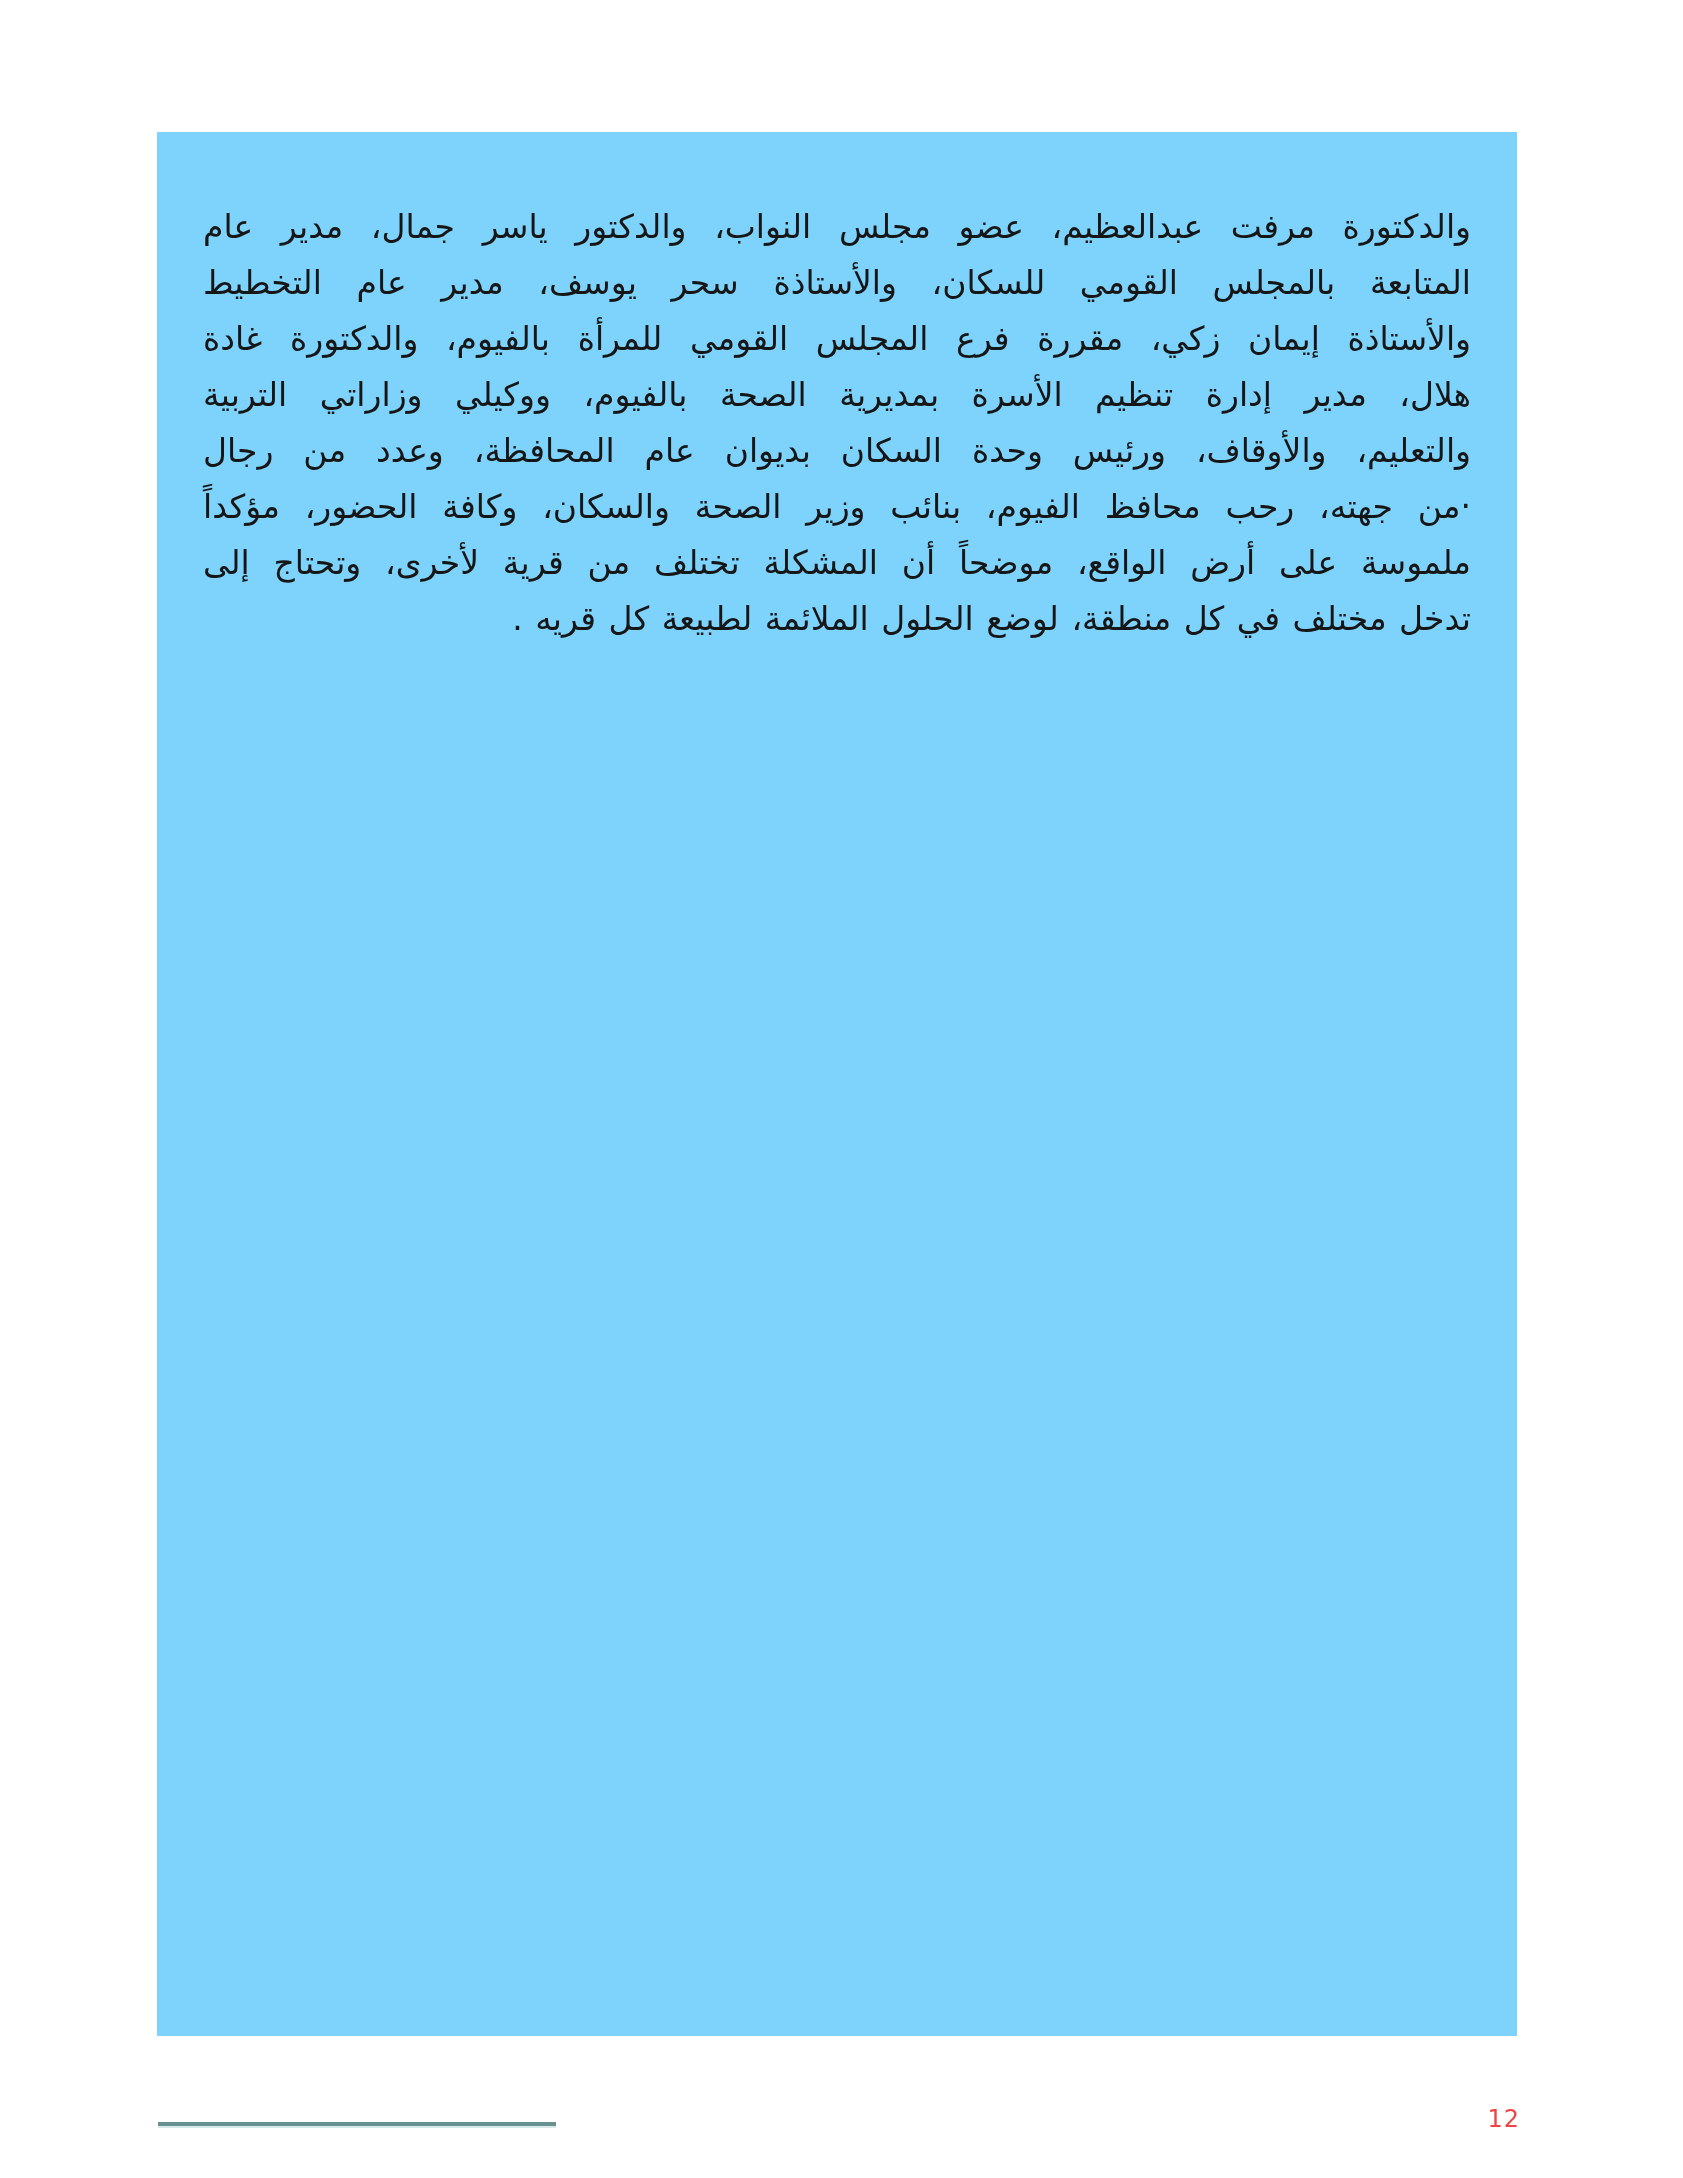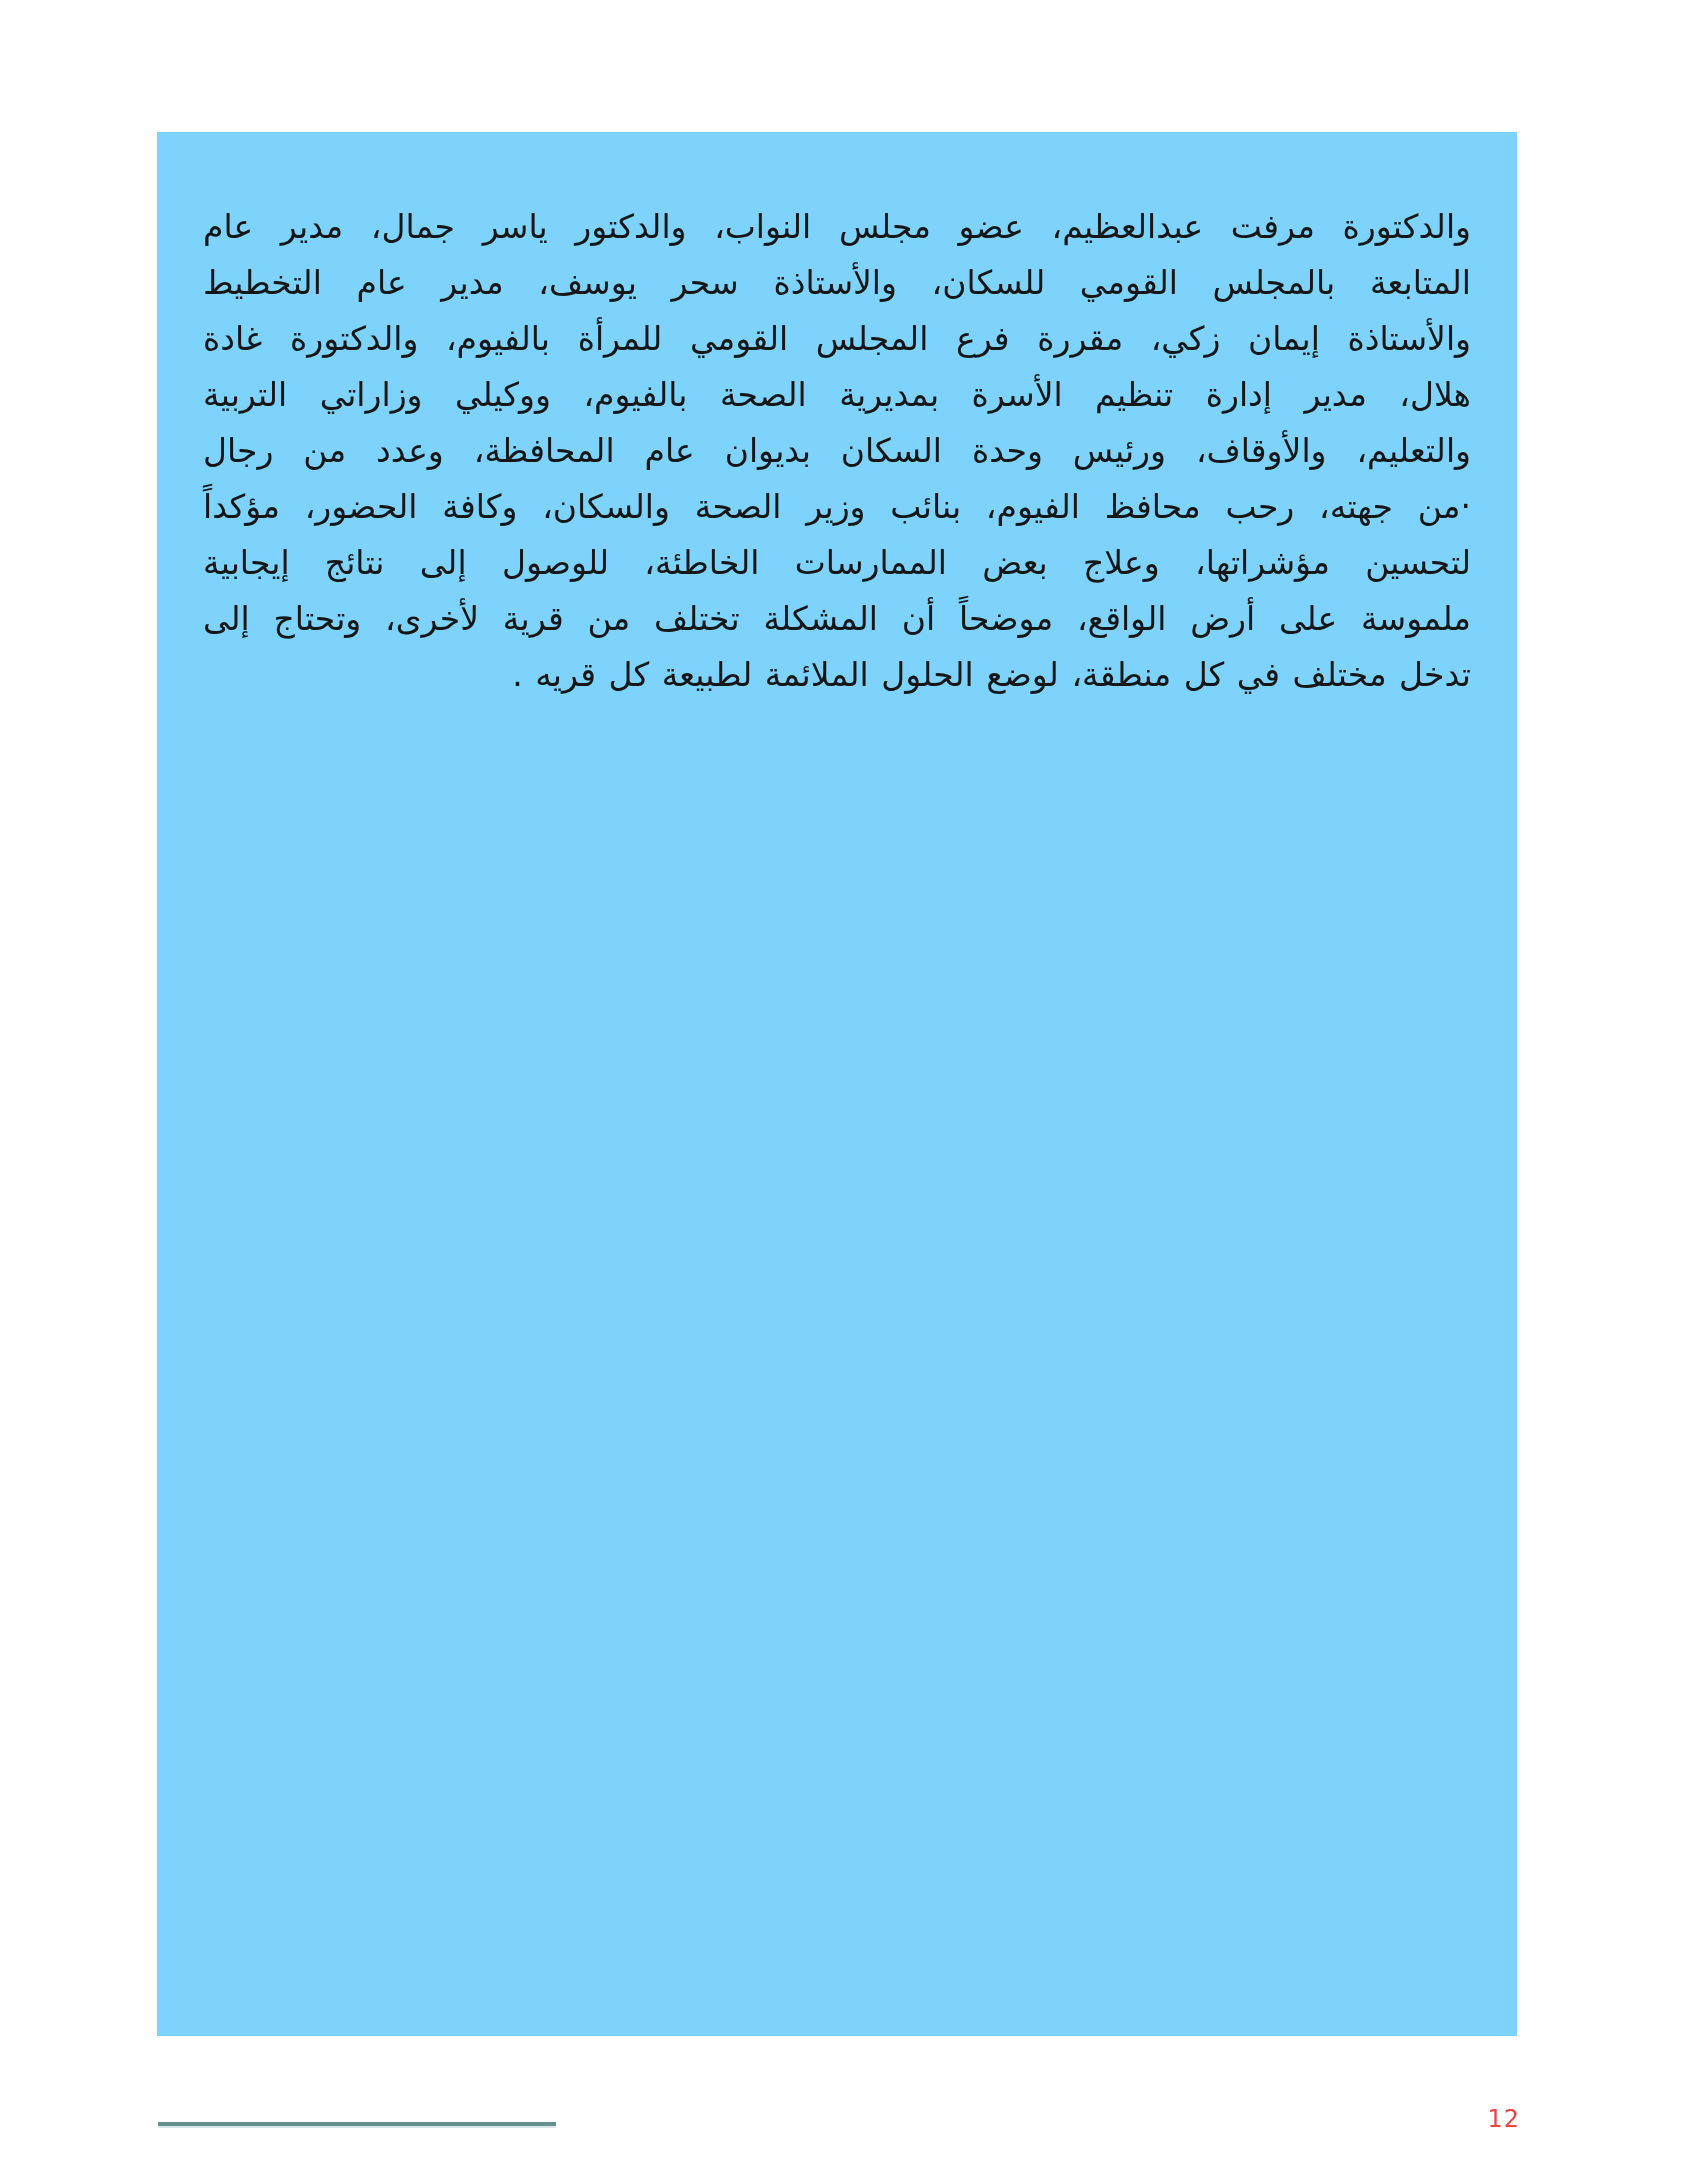--- a/index.html
+++ b/index.html
@@ -67,21 +67,20 @@
 <div class="panel">
   <div class="article" dir="rtl">
 
     <div class="line">والدكتورة مرفت عبدالعظيم، عضو مجلس النواب، والدكتور ياسر جمال، مدير عام</div>
     <div class="line">المتابعة بالمجلس القومي للسكان، والأستاذة سحر يوسف، مدير عام التخطيط</div>
     <div class="line">والأستاذة إيمان زكي، مقررة فرع المجلس القومي للمرأة بالفيوم، والدكتورة غادة</div>
     <div class="line">هلال، مدير إدارة تنظيم الأسرة بمديرية الصحة بالفيوم، ووكيلي وزاراتي التربية</div>
     <div class="line">والتعليم، والأوقاف، ورئيس وحدة السكان بديوان عام المحافظة، وعدد من رجال</div>
 
     <div class="line">·من جهته، رحب محافظ الفيوم، بنائب وزير الصحة والسكان، وكافة الحضور، مؤكداً</div>
-    <div class="line">لتحسين مؤشراتها، وعلاج بعض الممارسات الخاطئة، للوصول إلى نتائج إيجابية</div>
     <div class="line">ملموسة على أرض الواقع، موضحاً أن المشكلة تختلف من قرية لأخرى، وتحتاج إلى</div>
     <div class="line para-end">تدخل مختلف في كل منطقة، لوضع الحلول الملائمة لطبيعة كل قريه .</div>
 
   </div>
 </div>
 
 <div class="footer-rule"></div>
 
 <div class="page-number">12</div>
 

